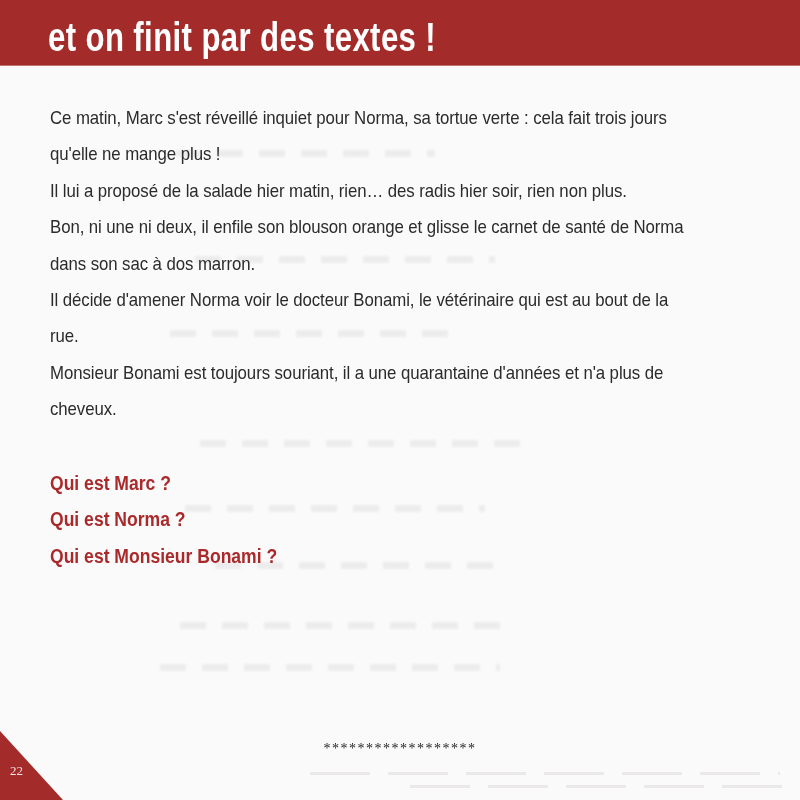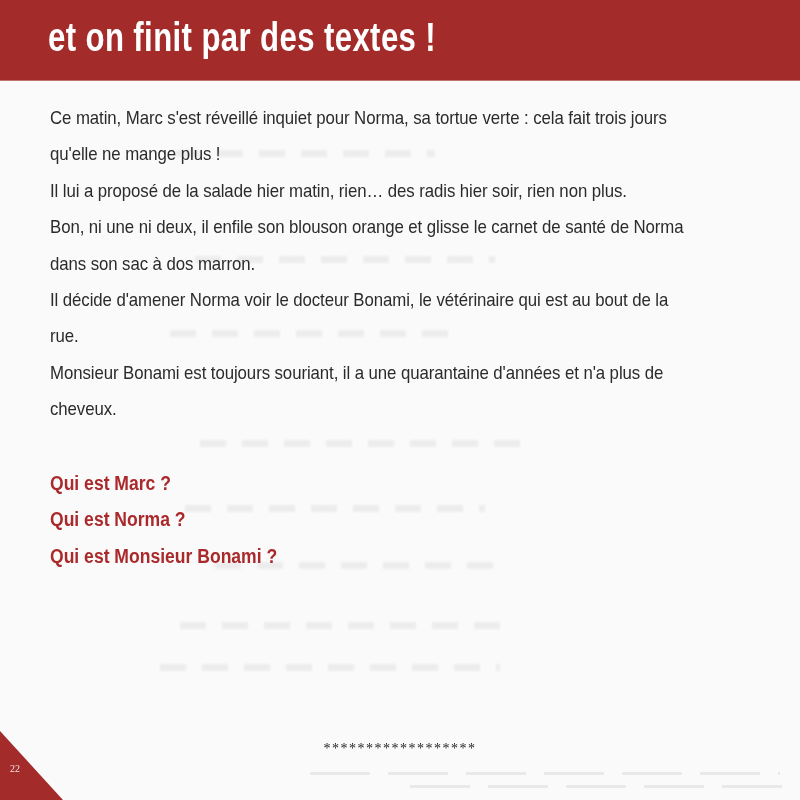--- a/index.html
+++ b/index.html
@@ -12,21 +12,21 @@
     height: 800px;
     background: #fbfafa;
     overflow: hidden;
   }
 
   
   .banner {
     position: absolute;
     top: 0; left: 0;
     width: 800px;
-    height: 81px;
+    height: 66px;
     background: var(--accent-red, #a32b2a);
     border-bottom: 1px solid #c4706c;
   }
   .banner .title {
     position: absolute;
     left: 48px;
     top: 13px;
     font-size: 41px;
     font-weight: bold;
     line-height: 48px;
@@ -93,21 +93,21 @@
     width: 63px;
     height: 69px;
     background: var(--accent-red, #a32b2a);
     clip-path: polygon(0 0, 100% 100%, 0 100%);
   }
   .pagenum {
     position: absolute;
     left: 10px;
     top: 763px;
     font-family: "Liberation Serif", serif;
-    font-size: 10px;
+    font-size: 13px;
     color: #f3e3e2;
     z-index: 2;
   }
 
   
   .ghost {
     position: absolute;
     height: 7px;
     background: repeating-linear-gradient(90deg,
       rgba(60,55,55,0.07) 0 26px, rgba(0,0,0,0) 26px 42px);

